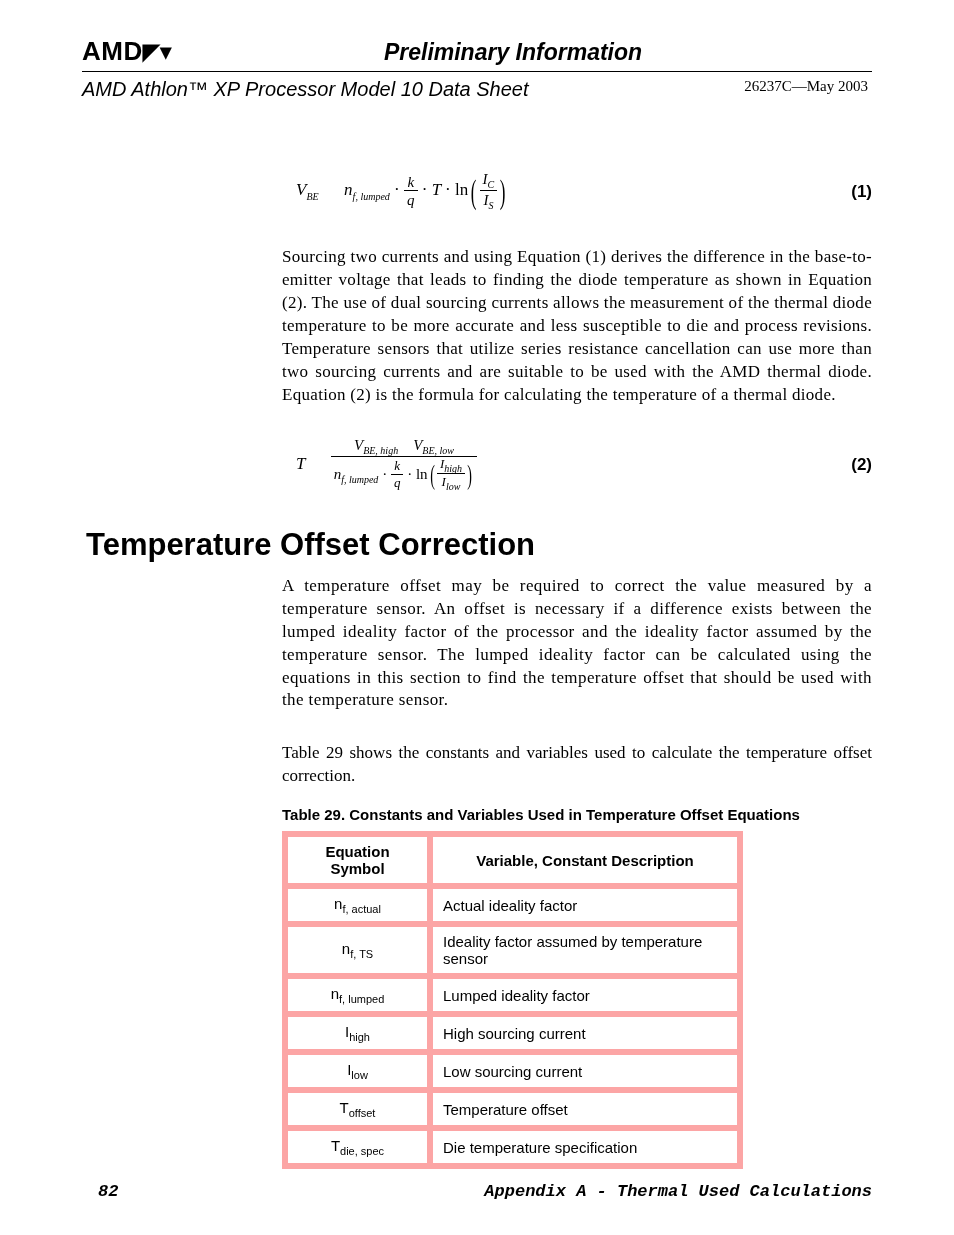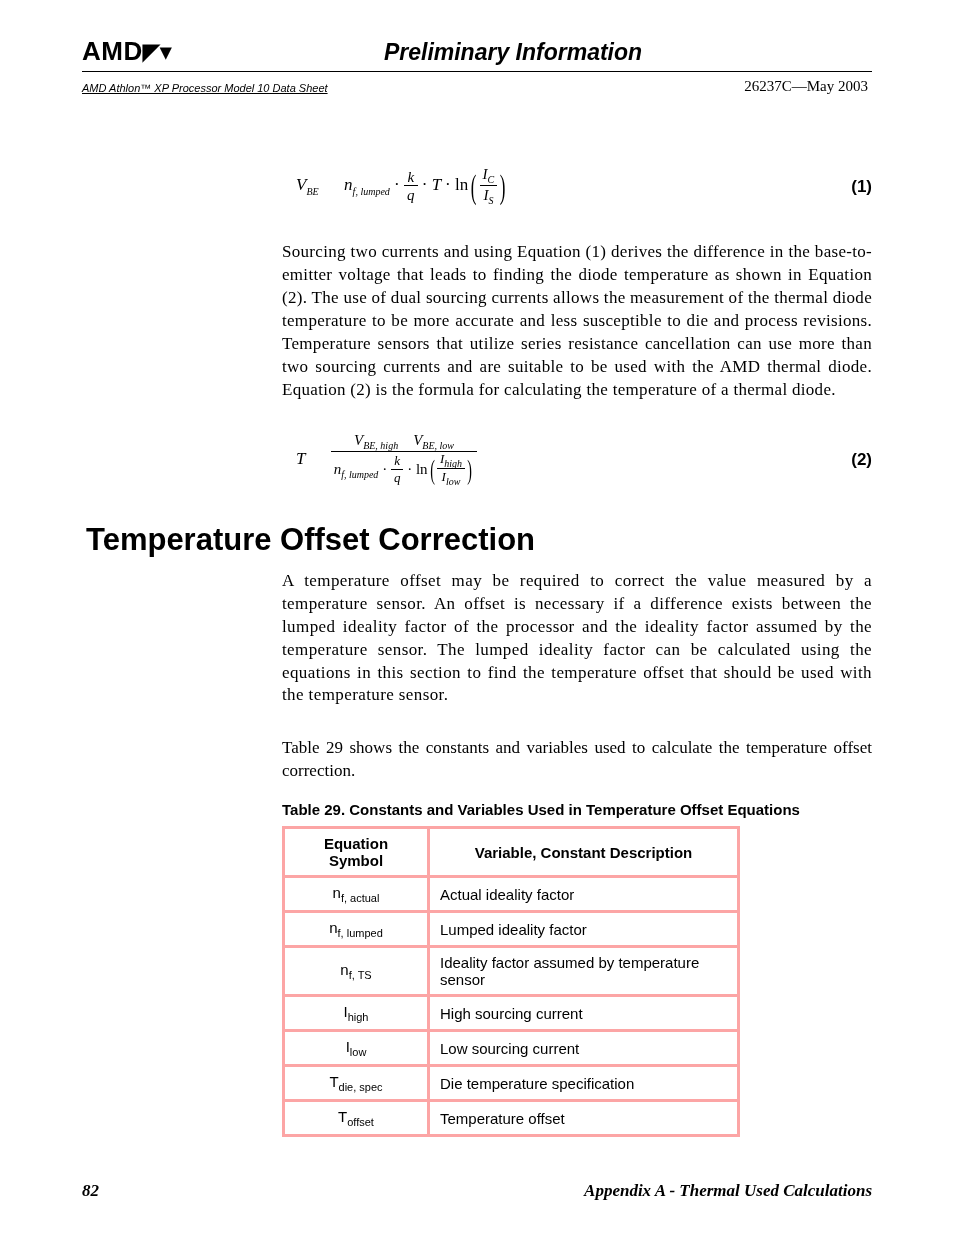--- a/index.html
+++ b/index.html
@@ -33,22 +33,21 @@
       margin-left: 36px;
     }
     .prelim-border {
       border-bottom: 1px solid #000;
       margin-top: 4px;
       margin-bottom: 6px;
     }
     .doc-title {
       font-family: Arial, sans-serif;
       font-style: italic;
-      font-size: 11px;
-      text-decoration: underline;
+      font-size: 20px;
     }
     .doc-ref {
       font-family: Georgia, serif;
       font-size: 15px;
       position: absolute;
       right: 4px;
       top: 0;
     }
     .title-row { position: relative; }
     .body-content {
@@ -107,40 +106,40 @@
       font-weight: 900;
       font-size: 15px;
       margin-bottom: 8px;
     }
     table.defs {
       border-collapse: collapse;
       font-family: Arial, sans-serif;
       font-size: 15px;
     }
     table.defs th, table.defs td {
-      border: 3px solid #fca5a5;
+      border: 6px solid #fca5a5;
       padding: 6px 10px;
     }
     table.defs th { font-weight: 900; }
     table.defs td.symcell {
       text-align: center;
       width: 145px;
       font-family: Arial, sans-serif;
     }
     table.defs td.desccell { width: 310px; }
     .sym { font-family: Arial, sans-serif; }
     .ssub { font-size: 11px; vertical-align: sub; }
     .footer {
       position: absolute;
       bottom: 34px;
-      left: 82px;
+      left: 98px;
       right: 82px;
       display: flex;
       justify-content: space-between;
-      font-family: Liberation Serif, serif;
+      font-family: Liberation Mono, monospace;
       font-style: italic;
       font-weight: 700;
       font-size: 17px;
     }
     .op { font-style: normal; }
     .lnfn { font-style: normal; }
     .frac2 .num, .frac2 .den { font-size: 13px; }
   </style>
 </head>
 <body>
@@ -227,42 +226,42 @@
         <th>Equation Symbol</th>
         <th>Variable, Constant Description</th>
       </tr>
     </thead>
     <tbody id="table-body">
         <tr>
           <td class="symcell"><span class="sym">n</span><span class="ssub">f, actual</span></td>
           <td class="desccell">Actual ideality factor</td>
         </tr>
         <tr>
+          <td class="symcell"><span class="sym">n</span><span class="ssub">f, TS</span></td>
+          <td class="desccell">Ideality factor assumed by temperature sensor</td>
+        </tr>
+        <tr>
           <td class="symcell"><span class="sym">n</span><span class="ssub">f, lumped</span></td>
           <td class="desccell">Lumped ideality factor</td>
         </tr>
         <tr>
-          <td class="symcell"><span class="sym">n</span><span class="ssub">f, TS</span></td>
-          <td class="desccell">Ideality factor assumed by temperature sensor</td>
-        </tr>
-        <tr>
           <td class="symcell"><span class="sym">I</span><span class="ssub">high</span></td>
           <td class="desccell">High sourcing current</td>
         </tr>
         <tr>
           <td class="symcell"><span class="sym">I</span><span class="ssub">low</span></td>
           <td class="desccell">Low sourcing current</td>
         </tr>
         <tr>
+          <td class="symcell"><span class="sym">T</span><span class="ssub">offset</span></td>
+          <td class="desccell">Temperature offset</td>
+        </tr>
+        <tr>
           <td class="symcell"><span class="sym">T</span><span class="ssub">die, spec</span></td>
           <td class="desccell">Die temperature specification</td>
-        </tr>
-        <tr>
-          <td class="symcell"><span class="sym">T</span><span class="ssub">offset</span></td>
-          <td class="desccell">Temperature offset</td>
         </tr>
       </tbody>
   </table>
 </div>
 
 <div class="footer">
   <span>82</span>
   <span>Appendix A - Thermal Used Calculations</span>
 </div>
 

